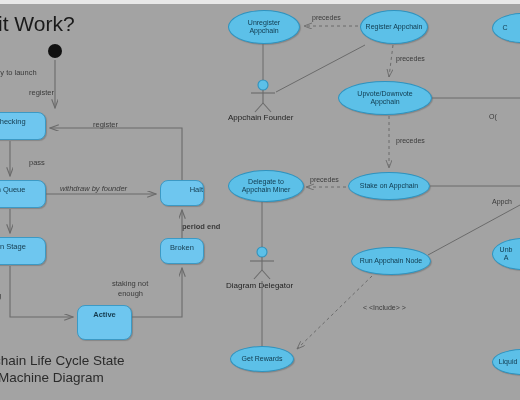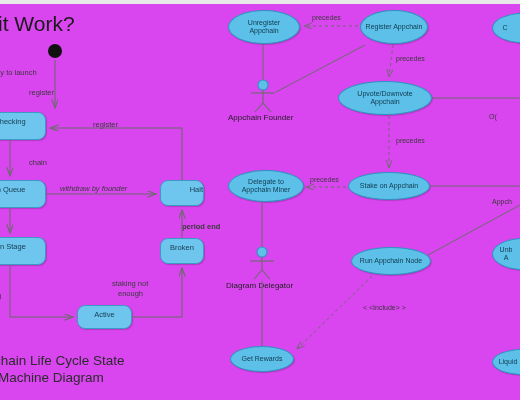--- a/index.html
+++ b/index.html
@@ -5,21 +5,21 @@
   html, body {
     margin: 0;
     padding: 0;
     background: #ffffff;
   }
   #canvas {
     position: relative;
     width: 520px;
     height: 400px;
     overflow: hidden;
-    background: #d946ef;
+    background: #a3a3a3;
     font-family: "Liberation Sans", sans-serif;
   }
   .topbar {
     position: absolute;
     left: 0; top: 0;
     width: 520px; height: 4px;
     background: #e8e8e8;
   }
   .slide-title {
     position: absolute;
@@ -117,31 +117,31 @@
   <div class="init-dot" style="left:48px; top:44px;"></div>
 
   <div class="edge-label" style="left:-8px; top:68px;">ady to launch</div>
 
   <div class="edge-label" style="left:29px; top:88px;">register</div>
 
   <div class="state-box" style="left:-26px; top:112px; width:72px; height:28px;">
     <span>Checking</span>
   </div>
 
-  <div class="edge-label" style="left:29px; top:158px;">chain</div>
+  <div class="edge-label" style="left:29px; top:158px;">pass</div>
 
   <div class="state-box" style="left:-26px; top:180px; width:72px; height:28px;">
     <span>In Queue</span>
   </div>
 
   <div class="state-box" style="left:-26px; top:237px; width:72px; height:28px;">
     <span>On Stage</span>
   </div>
 
-  <div class="state-box" style="left:77px; top:305px; width:55px; height:24px;">
+  <div class="state-box" style="left:77px; top:305px; width:55px; height:35px;font-weight:bold;">
     <span>Active</span>
   </div>
 
   <div class="state-box" style="left:160px; top:238px; width:44px; height:26px;">
     <span>Broken</span>
   </div>
 
   <div class="state-box" style="left:160px; top:180px; width:44px; height:26px;text-align:right;">
     <span>Halt</span>
   </div>

